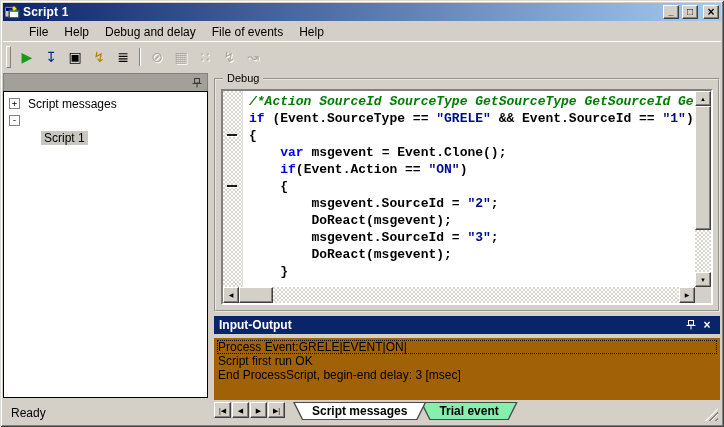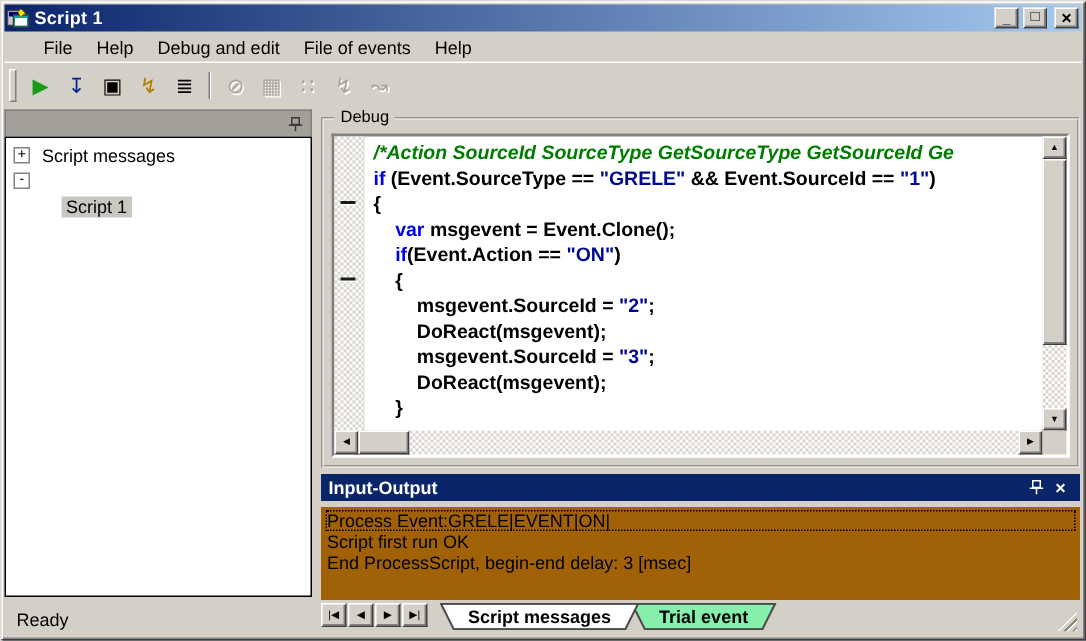--- a/index.html
+++ b/index.html
@@ -51,21 +51,21 @@
   
   .rightcol{flex:1;display:flex;flex-direction:column;min-width:0;padding-top:3px;}
   .groupbox{position:relative;height:230px;flex:none;border:2px groove #e8e6e2;margin-top:2px;}
   .grouplabel{position:absolute;top:-8px;left:7px;background:#d4d0c8;padding:0 4px;font-size:11px;}
   .editor{position:absolute;inset:9px 5px 5px 5px;background:#fff;
           border:2px solid;border-color:#808080 #ffffff #ffffff #808080;
           display:grid;grid-template-columns:20px 1fr 16px;grid-template-rows:1fr 16px;}
   .hatch{background:conic-gradient(#ffffff 25%,#d9d5cd 0 50%,#ffffff 0 75%,#d9d5cd 0) 0 0/4px 4px;}
   .gutter{grid-area:1/1/2/2;position:relative;border-right:1px solid #e2dfd9;}
   .gmark{position:absolute;left:4px;width:10px;height:2px;background:#1a1a1a;box-shadow:0 1px 0 #fff;}
-  .code{grid-area:1/2/2/3;font-family:Liberation Sans, sans-serif;font-weight:bold;
+  .code{grid-area:1/2/2/3;font-family:Liberation Mono, monospace;font-weight:bold;
         font-size:13px;line-height:17px;padding:2px 5px 0 6px;white-space:pre;overflow:hidden;}
   .code .kw{color:#0000e6;}
   .code .str{color:#000a8f;}
   .code .com{color:#007d00;font-style:italic;}
   .code .pl{color:#000;}
   .vscroll{grid-area:1/3/2/4;display:flex;flex-direction:column;}
   .hscroll{grid-area:2/1/3/3;display:flex;}
   .corner{grid-area:2/3/3/4;background:#d4d0c8;}
   .sbtn{flex:none;width:16px;height:15px;background:#d4d0c8;border:1px solid;padding:0;
         border-color:#ffffff #404040 #404040 #ffffff;box-shadow:inset -1px -1px 0 #808080;
@@ -130,21 +130,21 @@
     </span>
     <span class="title">Script 1</span>
     <button class="winbtn">_</button>
     <button class="winbtn max">□</button>
     <button class="winbtn close">×</button>
   </div>
 
   <div class="menubar" id="menubar">
       <span class="menu-item">File</span>
       <span class="menu-item">Help</span>
-      <span class="menu-item">Debug and edit</span>
+      <span class="menu-item">Debug and delay</span>
       <span class="menu-item">File of events</span>
       <span class="menu-item">Help</span>
     </div>
 
   <div class="toolbar">
     <span class="tgrip"></span>
     <span class="toolbtns" id="toolbtns">
         <button class="tool">
           <span class="tglyph" style="color: rgb(24, 156, 24);">▶</span>
         </button>

